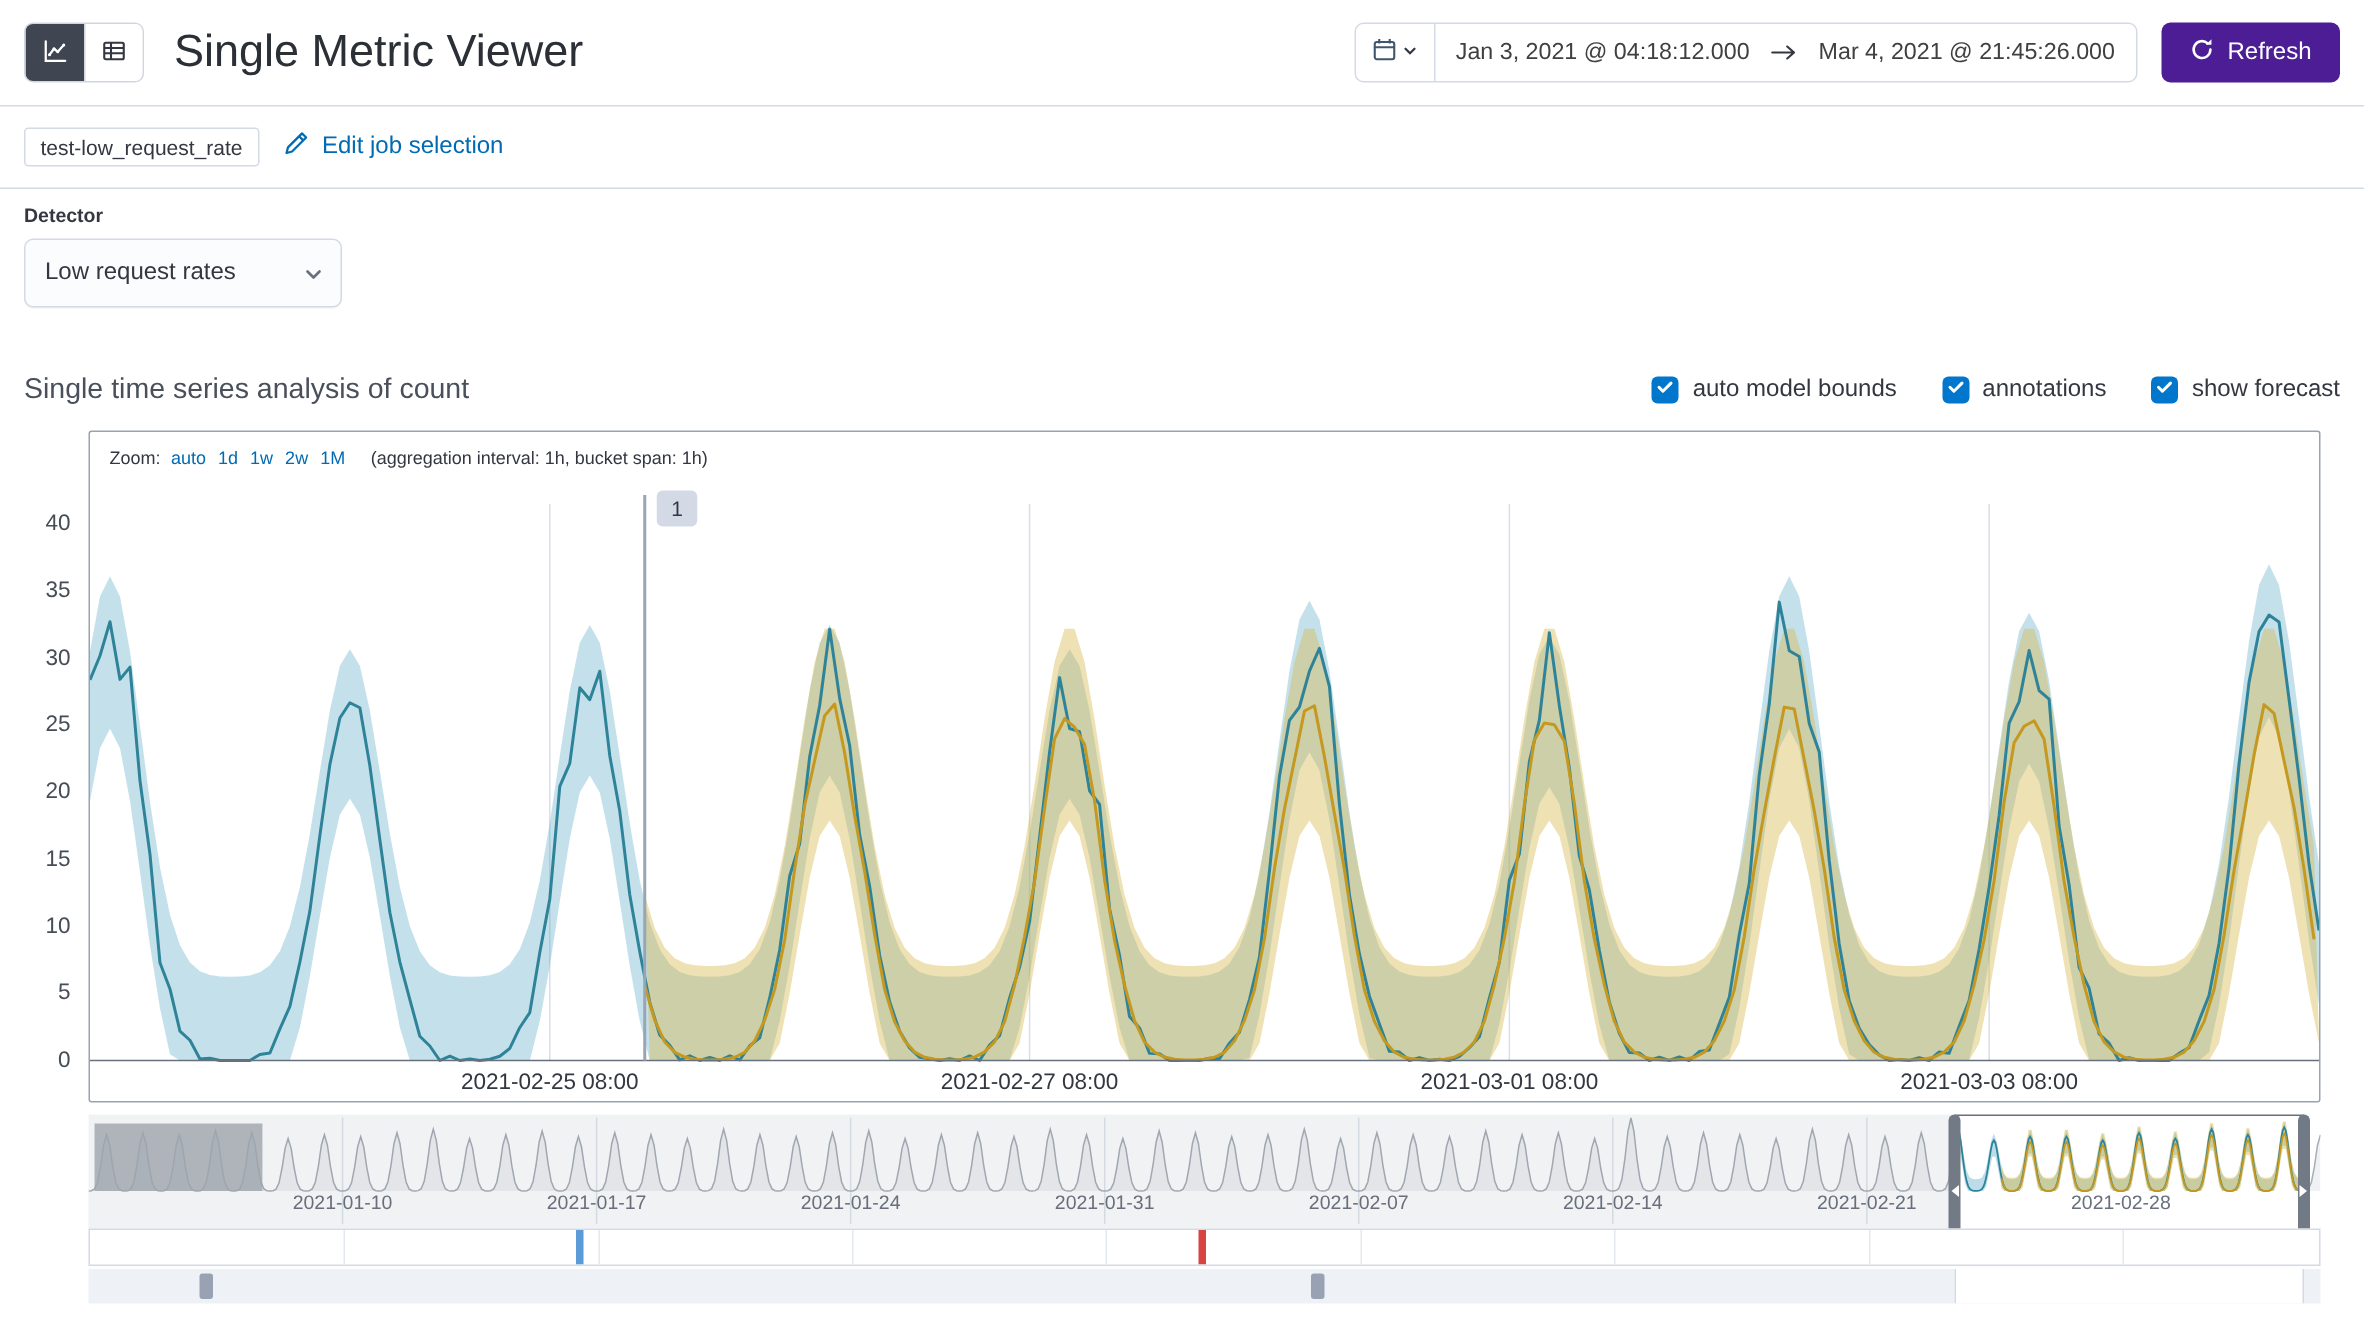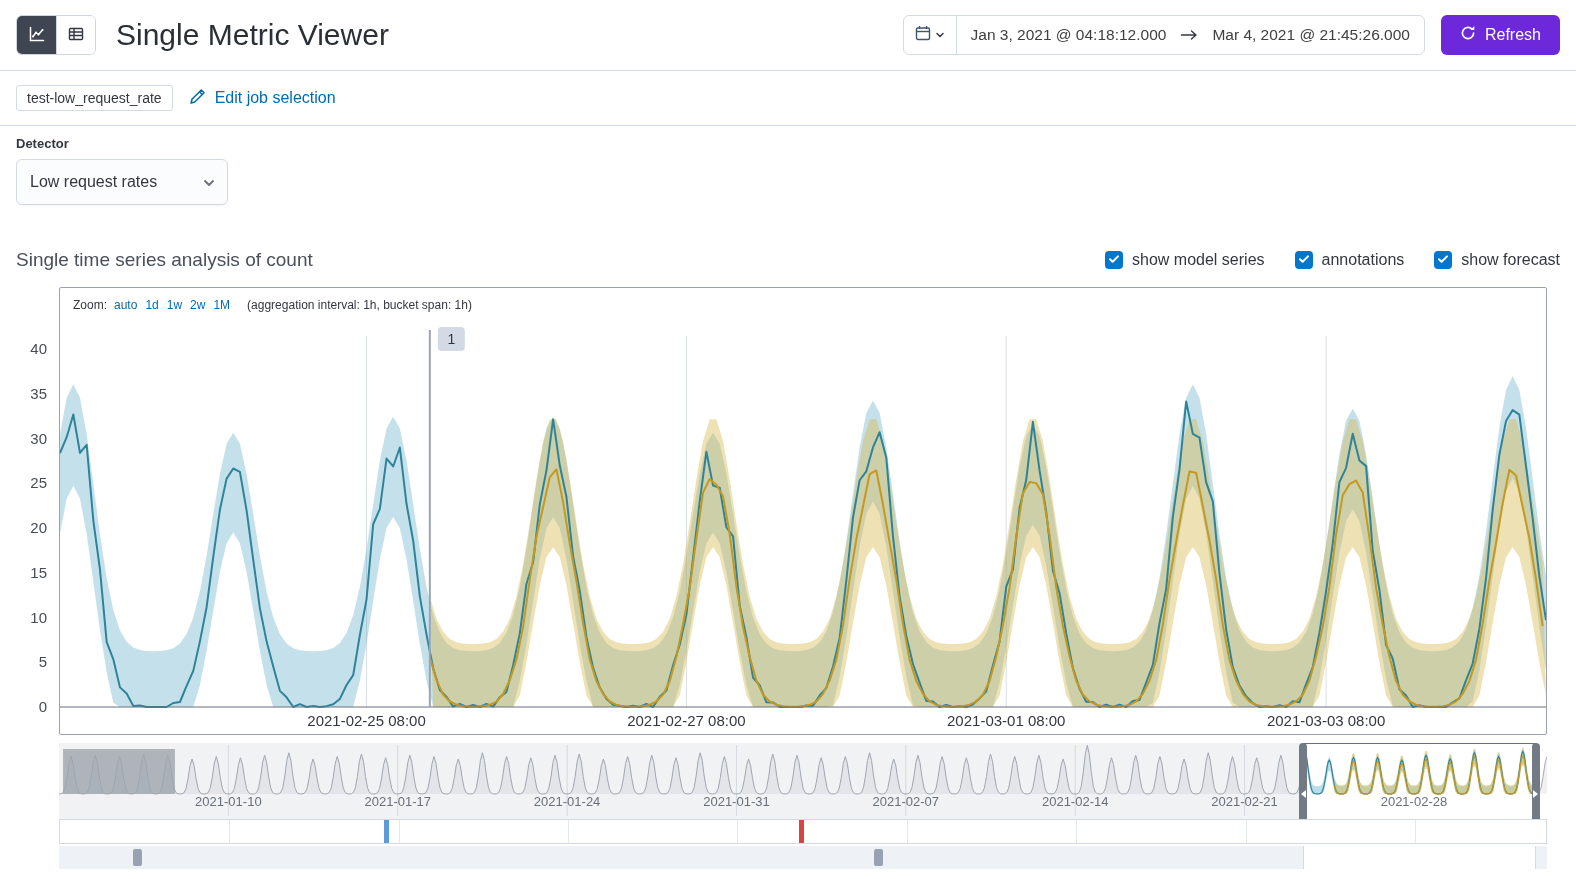--- a/index.html
+++ b/index.html
@@ -15,21 +15,21 @@
   .view-toggle { display:flex; border:1px solid #cfd6e0; border-radius:6px; overflow:hidden; background:#fff; }
   .vt-btn { width:39px; height:38px; display:flex; align-items:center; justify-content:center; border:none; background:#fff; cursor:pointer; padding:0; }
   .vt-btn + .vt-btn { border-left:1px solid #cfd6e0; }
   .vt-btn.selected { background:#404552; }
   .page-title { font-size:30px; font-weight:500; color:#2b2f36; margin-left:20px; white-space:nowrap; }
 
   .datepicker { margin-left:auto; display:flex; align-items:center; height:40px; border:1px solid #d3dae6; border-radius:6px; background:#fff; }
   .dp-quick { display:flex; align-items:center; gap:4px; padding:0 11px; height:100%; border-right:1px solid #d3dae6; cursor:pointer; }
   .dp-date { padding:0 14px; font-size:15.5px; color:#404040; cursor:pointer; white-space:nowrap; }
   .dp-arrow { display:flex; align-items:center; }
-  .refresh-btn { margin-left:16px; height:40px; padding:0 19px; background:#6d28d9; color:#fff; border:none; border-radius:6px;
+  .refresh-btn { margin-left:16px; height:40px; padding:0 19px; background:#4c1d95; color:#fff; border:none; border-radius:6px;
     font-size:16px; font-weight:500; display:flex; align-items:center; gap:9px; cursor:pointer; font-family:inherit; }
 
   
   .job-row { display:flex; align-items:center; gap:16px; padding:14px 16px; border-bottom:1px solid #d3dae6; }
   .job-badge { border:1px solid #d3dae6; border-radius:3px; padding:4px 10px; font-size:14px; background:#fff; }
   .edit-link { display:flex; align-items:center; gap:9px; color:#006bb4; font-size:16px; font-weight:500; cursor:pointer; }
 
   
   .detector-row { position:relative; padding:10px 16px 18px; }
   .detector-label { font-size:13px; font-weight:700; color:#343741; margin-bottom:8px; }
@@ -162,21 +162,21 @@
 
 <div class="series-header">
   <div class="series-title">Single time series analysis of count</div>
   <div class="cb-group">
     <label class="cb-item">
       <span class="cb-box">
         <span><svg width="12" height="12" viewBox="0 0 12 12">
               <path d="M2 6.2l2.6 2.6L10 3.4" stroke="#fff" stroke-width="2" fill="none" stroke-linecap="round" stroke-linejoin="round"></path>
             </svg></span>
       </span>
-      <span>show model series</span>
+      <span>auto model bounds</span>
     </label>
     <label class="cb-item">
       <span class="cb-box">
         <span><svg width="12" height="12" viewBox="0 0 12 12">
               <path d="M2 6.2l2.6 2.6L10 3.4" stroke="#fff" stroke-width="2" fill="none" stroke-linecap="round" stroke-linejoin="round"></path>
             </svg></span>
       </span>
       <span>annotations</span>
     </label>
     <label class="cb-item">

